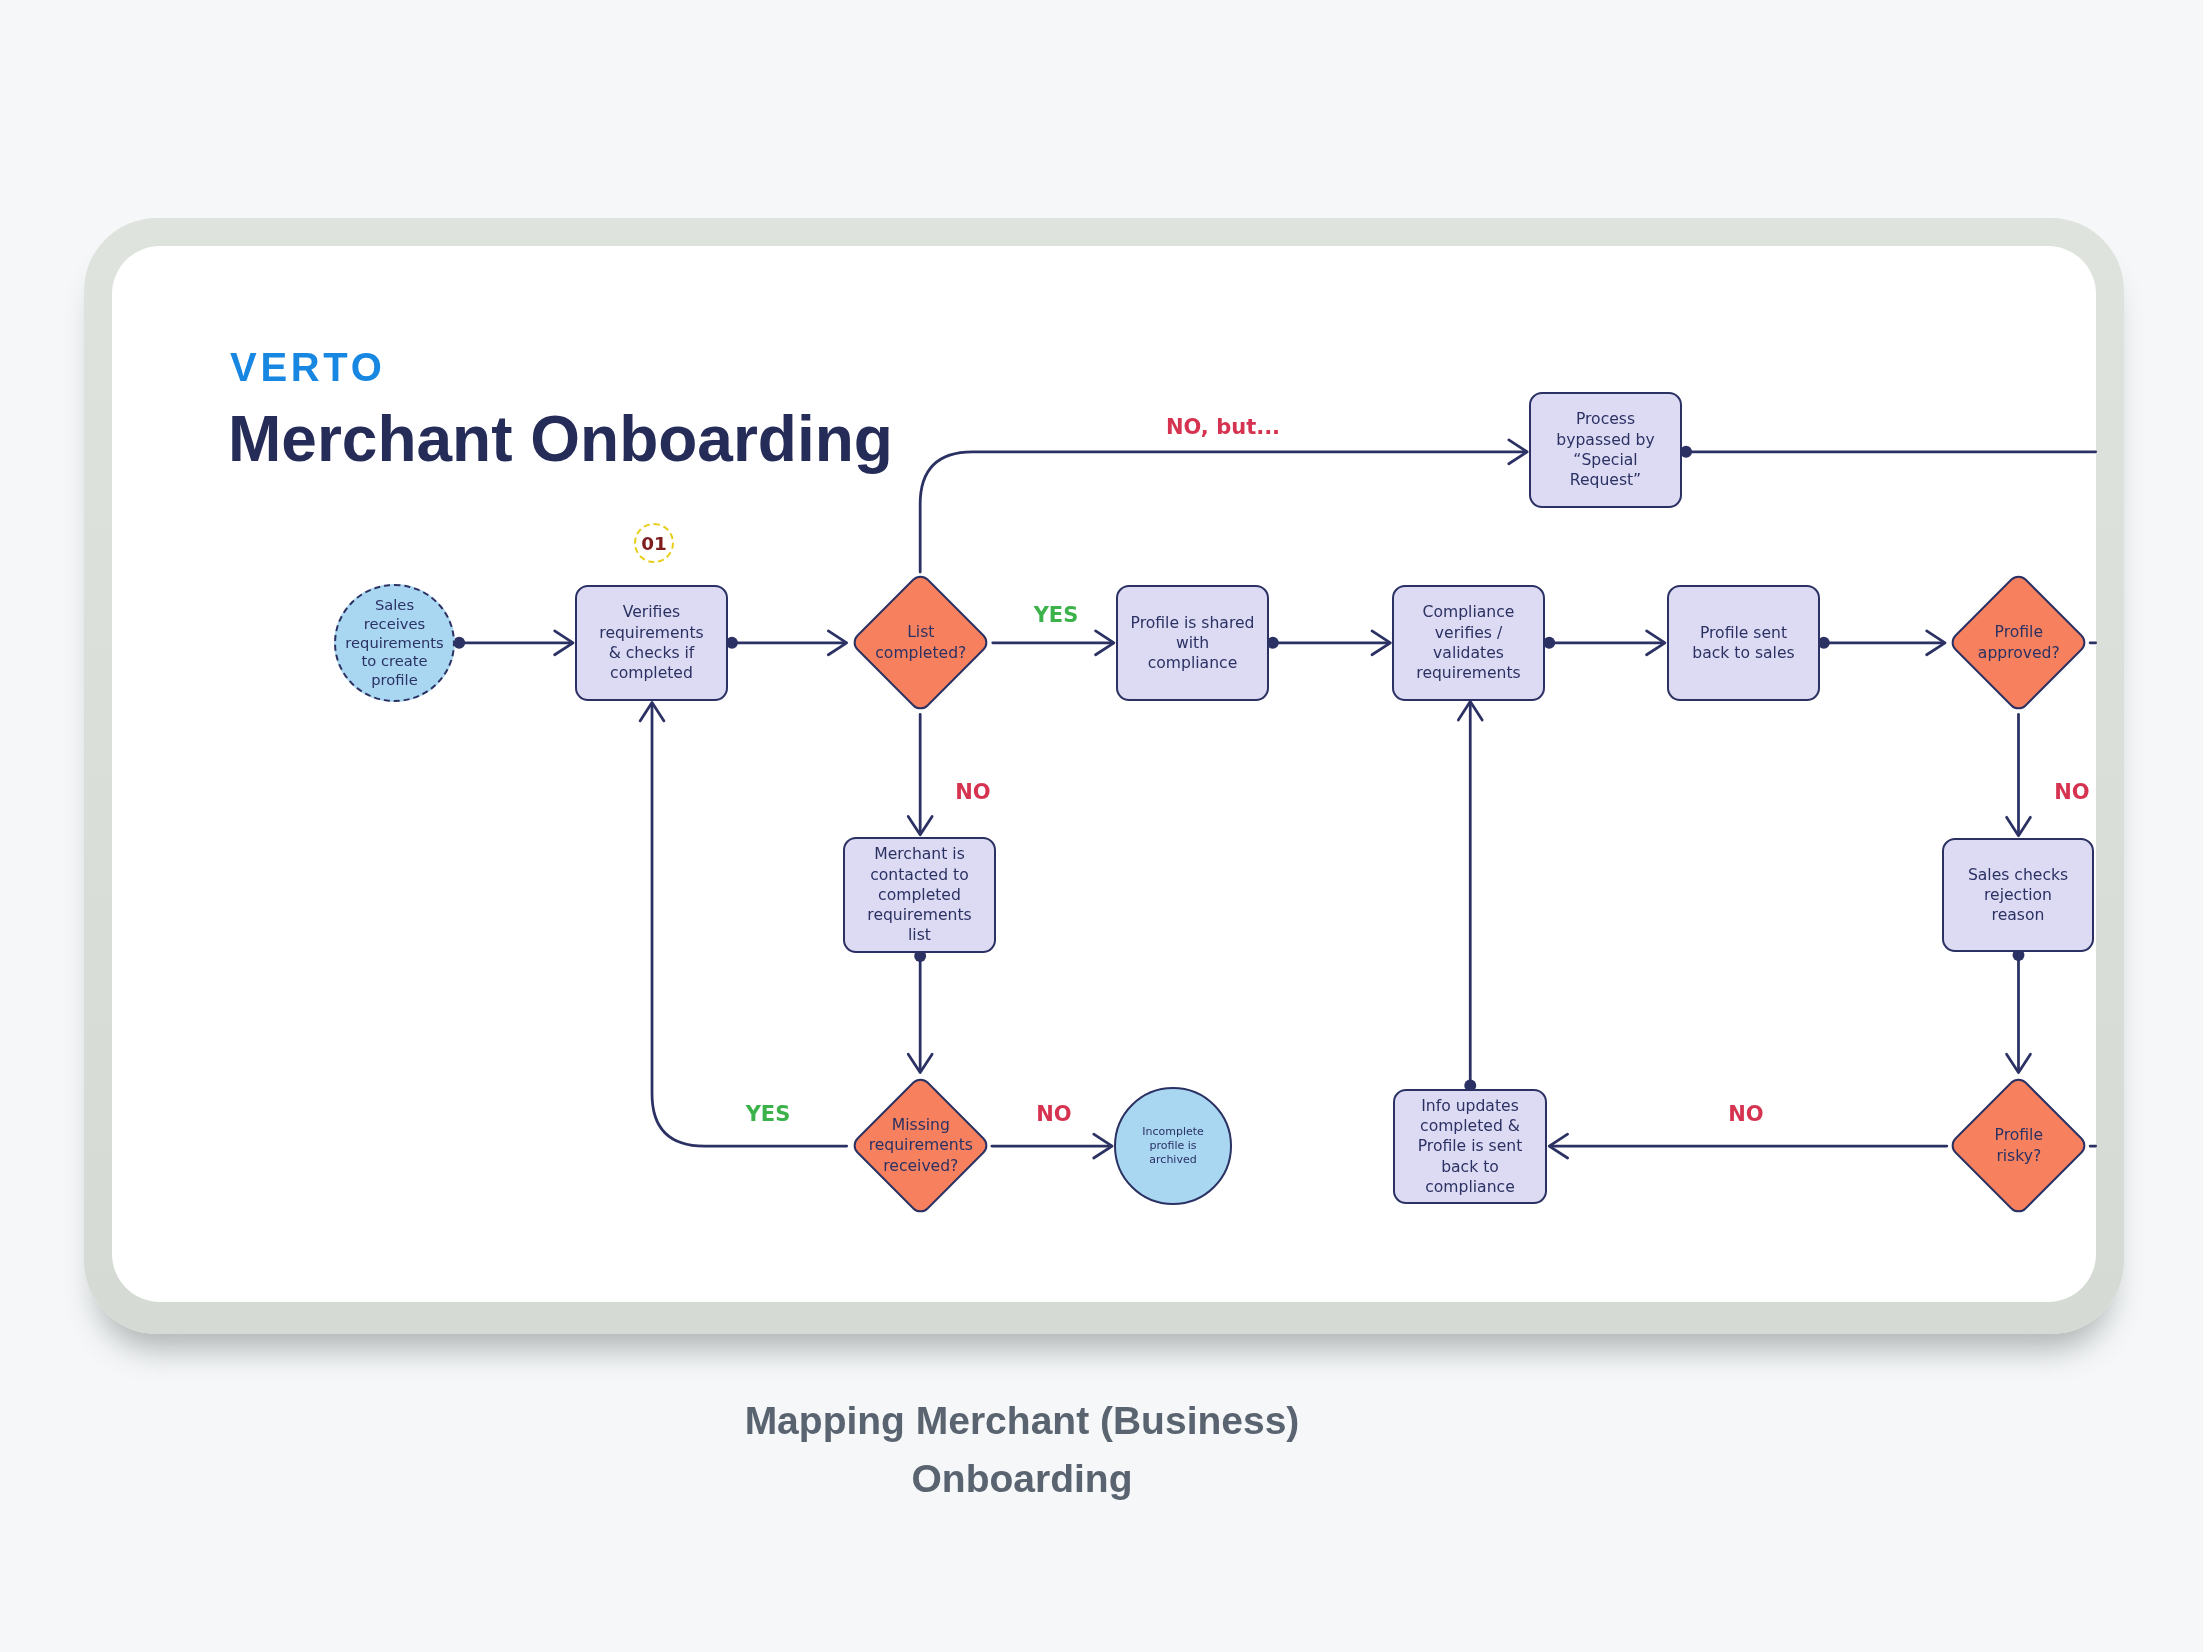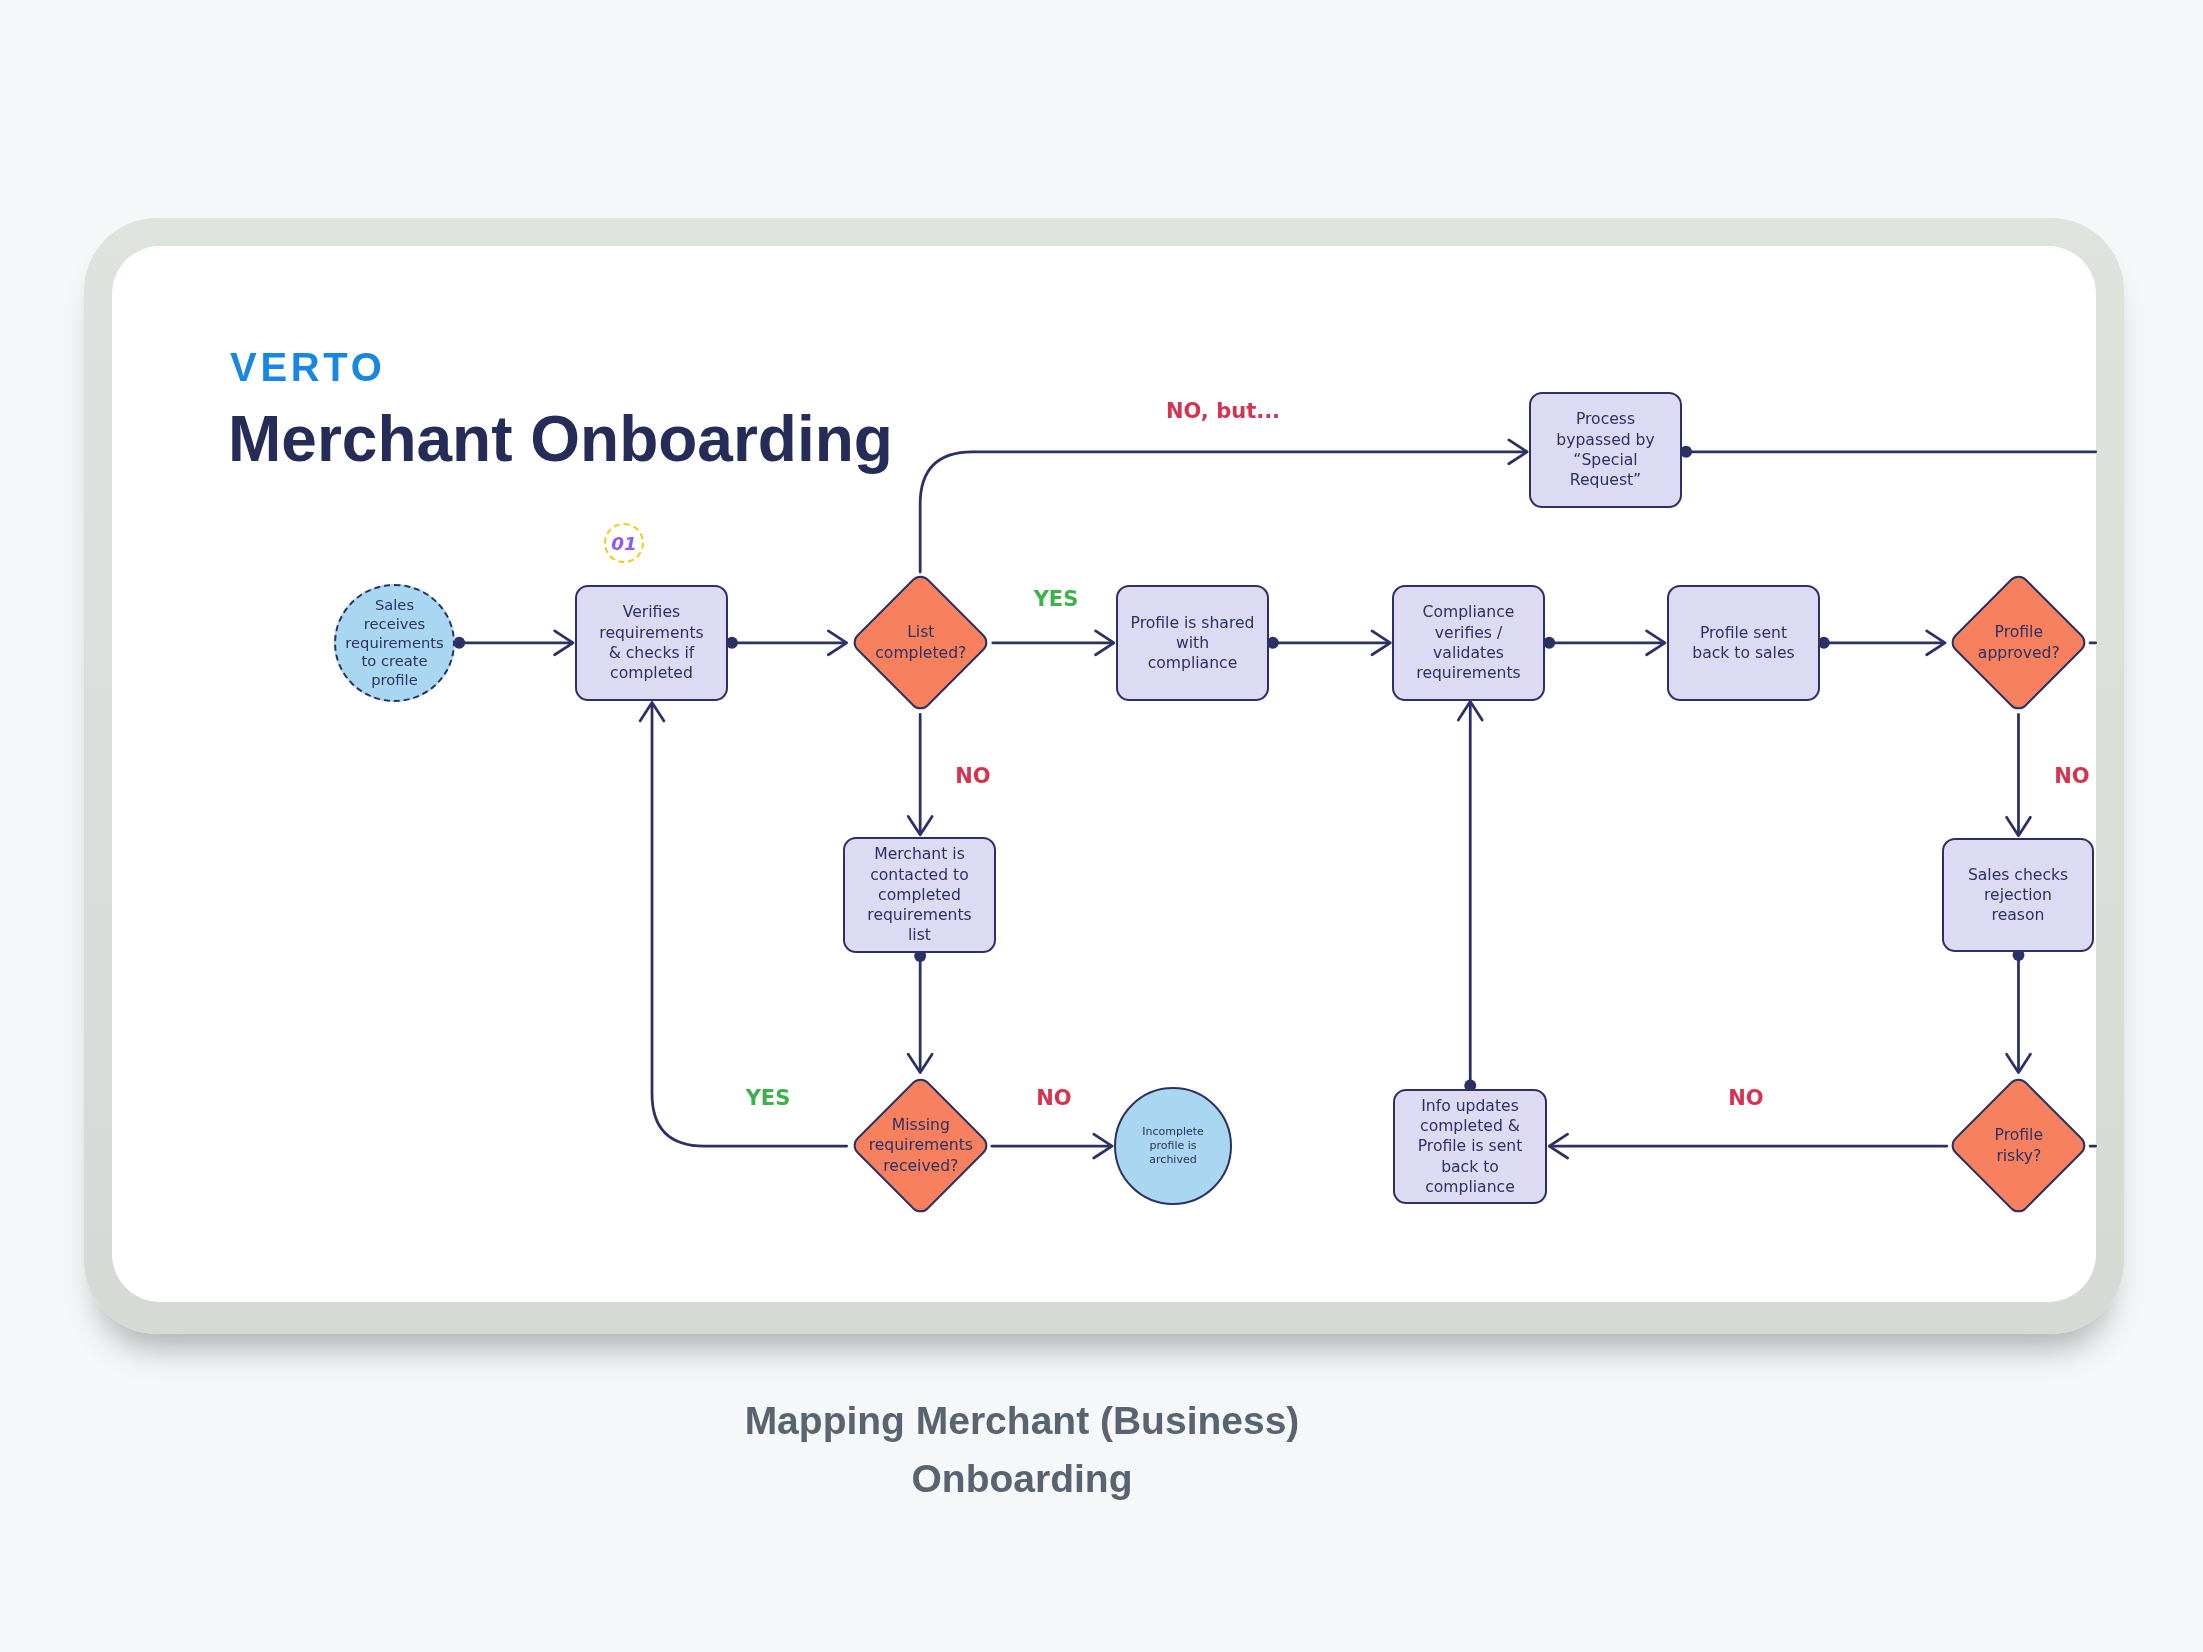--- a/index.html
+++ b/index.html
@@ -31,24 +31,24 @@
            border:2.8px dashed #2b3163;border-radius:50%;display:flex;align-items:center;justify-content:center;
            text-align:center;font-size:14.7px;line-height:1.27;color:#2b3163;white-space:pre-line;}
   .circle-end{position:absolute;width:118px;height:118px;box-sizing:border-box;background:#a9d7f1;
            border:2.8px solid #2b3163;border-radius:50%;display:flex;align-items:center;justify-content:center;
            text-align:center;font-size:11px;line-height:1.3;color:#2b3163;white-space:pre-line;}
   .diamond{position:absolute;width:143px;height:143px;}
   .diamond .shape{position:absolute;left:21px;top:21px;width:101px;height:101px;box-sizing:border-box;
                   background:#f7815e;border:2.8px solid #2b3163;border-radius:11px;transform:rotate(45deg);}
   .diamond .lbl{position:absolute;left:-9.2px;top:0;width:162px;height:143px;display:flex;align-items:center;
                 justify-content:center;text-align:center;font-size:15.6px;line-height:1.3;color:#2b3163;white-space:pre-line;}
-  .badge{position:absolute;left:604px;top:523px;width:40px;height:40px;box-sizing:border-box;
+  .badge{position:absolute;left:634px;top:523px;width:40px;height:40px;box-sizing:border-box;
          border:2.8px dashed #e9ce18;border-radius:50%;display:flex;align-items:center;justify-content:center;
-         font-size:18.4px;font-weight:bold;color:#8b5cf6;font-style:italic;}
-  .edge-label{position:absolute;width:156px;text-align:center;font-size:21px;font-weight:bold;line-height:26px;}
+         font-size:18.4px;font-weight:bold;color:#7f1d1d;}
+  .edge-label{position:absolute;width:156px;text-align:center;font-size:21px;font-weight:bold;line-height:26px;margin-top:16px;}
   .green{color:#3bb24a}.red{color:#d53350}
 </style>
 </head>
 <body>
 
 <div id="stage">
 
   <div class="card-back"></div>
   <div class="card"></div>
 

